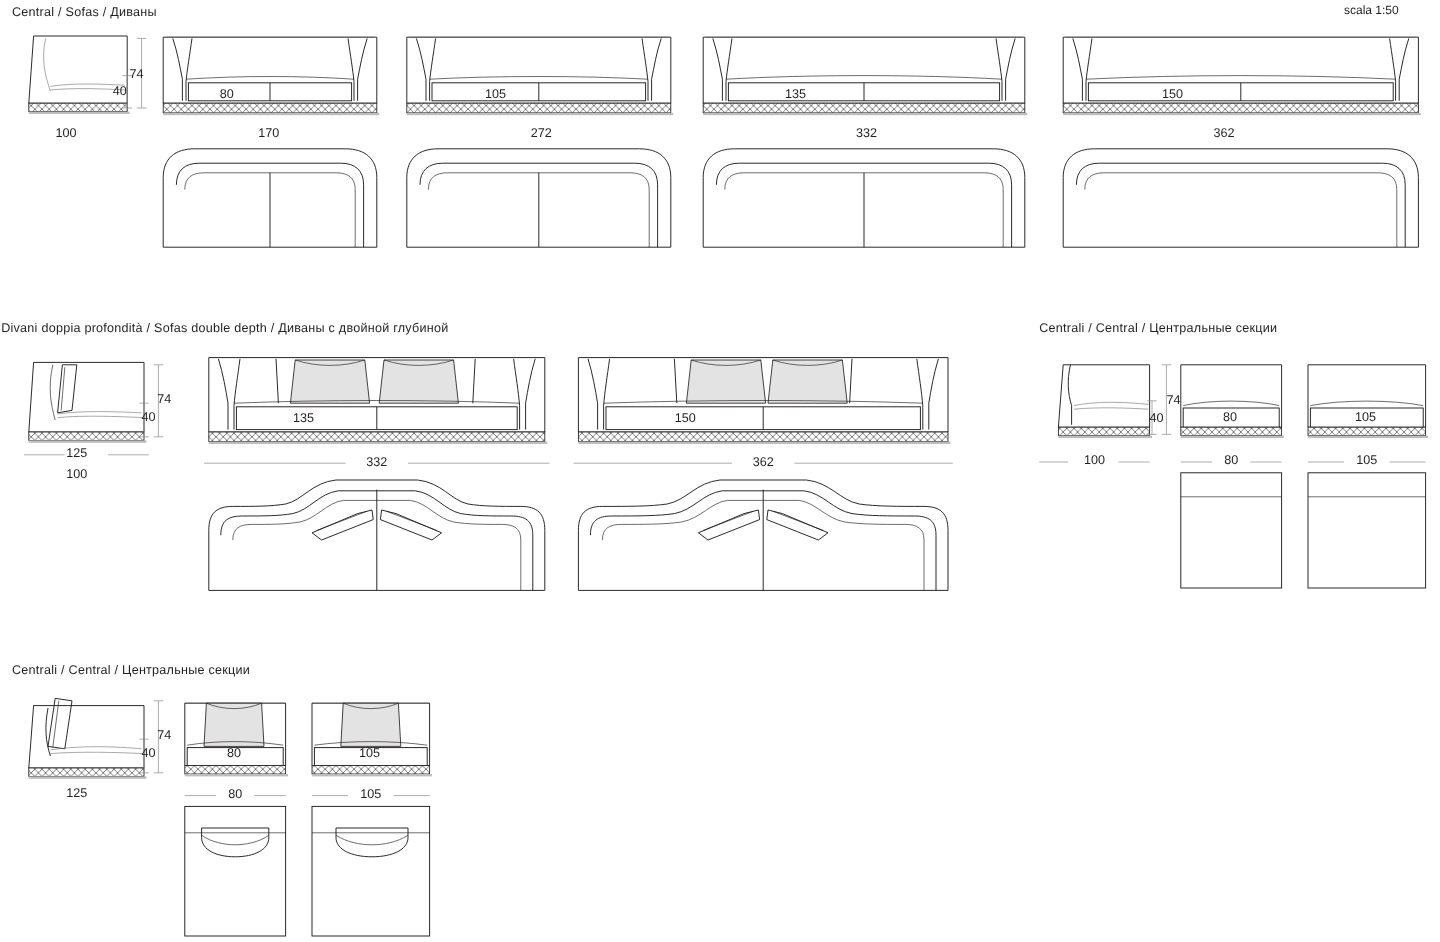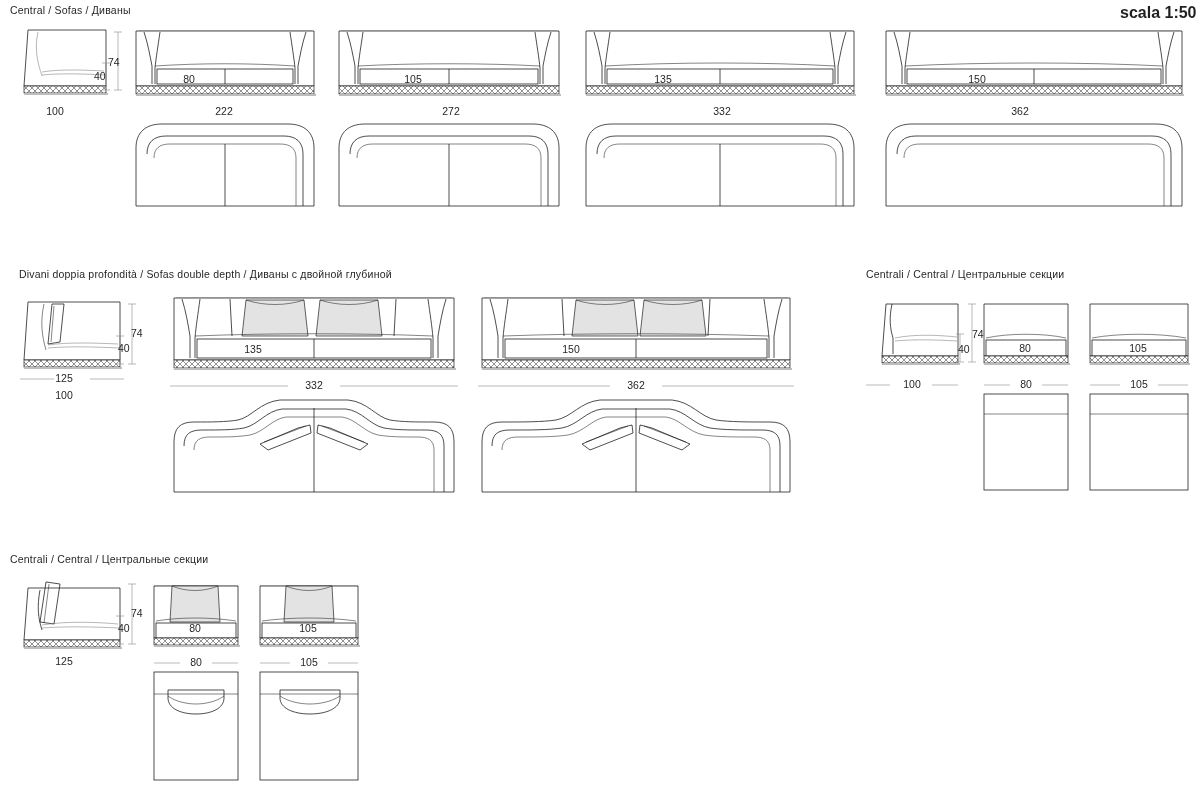--- a/index.html
+++ b/index.html
@@ -1,20 +1,20 @@
 <!DOCTYPE html>
 <html><head>
 <meta charset="utf-8">
 <style>
   html,body{margin:0;padding:0;background:#ffffff;}
   body{width:1200px;height:785px;position:relative;
        font-family:"Liberation Sans","DejaVu Sans",sans-serif;color:#231f20;overflow:hidden;}
   .sheet{position:absolute;inset:0;}
   .hdr{position:absolute;font-size:10.5px;letter-spacing:.2px;color:#231f20;white-space:nowrap;}
-  .scale{position:absolute;font-size:16px;color:#231f20;white-space:nowrap;font-weight:bold;}
+  .scale{position:absolute;font-size:10px;color:#231f20;white-space:nowrap;}
   .dim{position:absolute;font-size:10.5px;color:#231f20;white-space:nowrap;}
   .dimc{transform:translateX(-50%);}
   svg{display:block;overflow:visible;}
   .blk{position:absolute;}
   .ln{fill:none;stroke:#231f20;stroke-width:.8;}
   .ln2{fill:none;stroke:#231f20;stroke-width:.55;}
   .lnT{fill:none;stroke:#6f6f6f;stroke-width:.5;}
   .face{fill:#ffffff;stroke:#231f20;stroke-width:.8;}
   .cush{fill:#e3e3e3;stroke:#231f20;stroke-width:.7;}
   .seat{fill:#ffffff;stroke:#231f20;stroke-width:.8;}
@@ -36,21 +36,21 @@
       </pattern>
     </defs>
   </svg>
 
   <div class="hdr" style="left:10px;top:4px;">
     <span>Central / Sofas / Диваны</span>
   </div>
   <div class="scale" style="left:1120px;top:4px;">
     <span>scala 1:50</span>
   </div>
-  <div class="hdr" style="left:19px;top:268px;">
+  <div class="hdr" style="left:1px;top:268px;">
     <span>Divani doppia profondità / Sofas double depth / Диваны с двойной глубиной</span>
   </div>
   <div class="hdr" style="left:866px;top:268px;">
     <span>Centrali / Central / Центральные секции</span>
   </div>
   <div class="hdr" style="left:10px;top:553px;">
     <span>Centrali / Central / Центральные секции</span>
   </div>
 
   <div class="blk" style="left:8px;top:28px;">
@@ -82,21 +82,21 @@
       <path class="ln" d="M176,4 C172,16 170,28 168,38 L168,56"></path>
       <path class="ln" d="M160,4 C162,18 164,30 165,40 L165,56"></path>
       <path class="ln2" d="M25,38 C70,35 120,35 165,38"></path>
       <rect class="seat" x="27" y="41" width="136" height="15"></rect>
       <path class="ln" d="M95,41 L95,56"></path>
       <rect class="base" x="6" y="58" width="178" height="8"></rect>
       <rect class="shadow" x="6" y="66" width="180" height="2"></rect>
     </svg>
   </div>
   <div class="dim dimc" style="left:189px;top:73px;"><span>80</span></div>
-  <div class="dim dimc" style="left:224px;top:105px;"><span>222</span></div>
+  <div class="dim dimc" style="left:224px;top:105px;"><span>170</span></div>
   <div class="blk" style="left:130px;top:120px;">
     <svg width="190" height="88" viewBox="0 0 190 88">
       <path class="ln" d="M6,28 C6,12 16,4 32,4 L158,4 C174,4 184,12 184,28 L184,86 L6,86 Z"></path>
       <path class="ln" d="M17,34 C17,22 24,16 36,16 L154,16 C166,16 173,22 173,34 L173,86"></path>
       <path class="ln2" d="M24,38 C24,28 30,24 40,24 L150,24 C160,24 166,28 166,38 L166,86"></path>
       <path class="ln" d="M95,24 L95,86"></path>
     </svg>
   </div>
 
   <div class="blk" style="left:333px;top:28px;">

